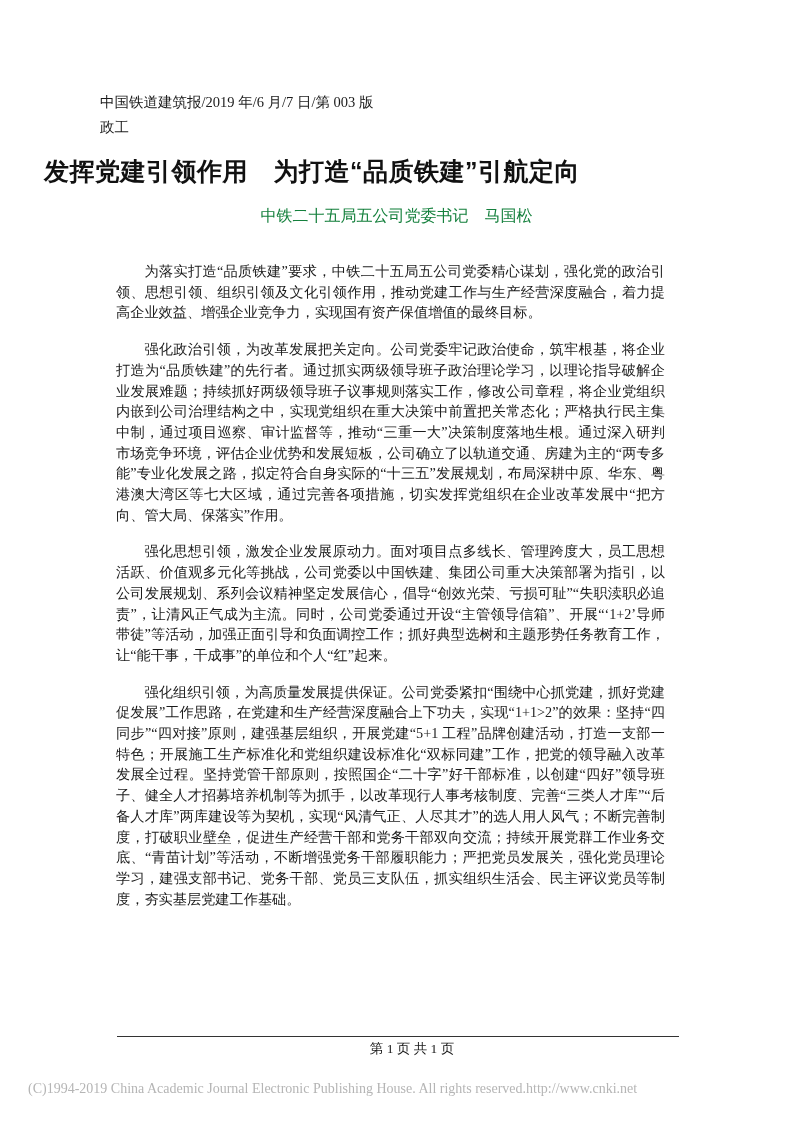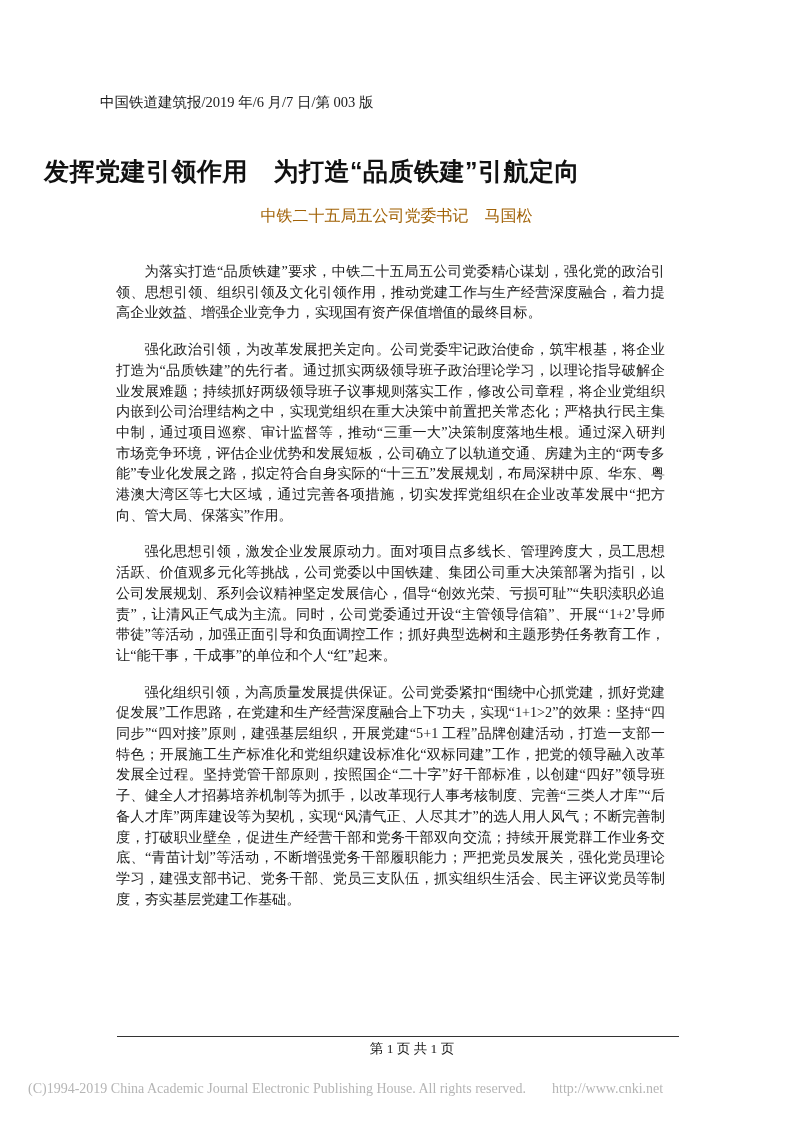--- a/index.html
+++ b/index.html
@@ -38,21 +38,21 @@
     letter-spacing: 0.5px;
     padding-left: 44px;
   }
   .article-author {
     position: absolute;
     left: 0;
     top: 206px;
     width: 793px;
     text-align: center;
     font-size: 16px;
-    color: #a16207;
+    color: #15803d;
   }
   .article-body {
     position: absolute;
     left: 100px;
     top: 245px;
     width: 581px;
     font-size: 14.2px;
     line-height: 20.7px;
     text-align: justify;
     text-justify: inter-ideograph;
@@ -83,31 +83,31 @@
   .watermark {
     position: absolute;
     left: 28px;
     top: 1081px;
     width: 740px;
     font-size: 14px;
     color: #b5b5b5;
     white-space: nowrap;
   }
   .watermark .wm-url {
-    margin-left: 26px;
     text-align: center;
   }
 </style>
 </head>
 <body>
 
 <div class="page">
 
   <div class="doc-header">
     <div>中国铁道建筑报/2019 年/6 月/7 日/第 003 版</div>
+    <div>政工</div>
   </div>
 
   <h1 class="article-title">发挥党建引领作用　为打造“品质铁建”引航定向</h1>
 
   <div class="article-author">中铁二十五局五公司党委书记　马国松</div>
 
   <div class="article-body">
     <p>为落实打造“品质铁建”要求，中铁二十五局五公司党委精心谋划，强化党的政治引领、思想引领、组织引领及文化引领作用，推动党建工作与生产经营深度融合，着力提高企业效益、增强企业竞争力，实现国有资产保值增值的最终目标。</p>
     <p>强化政治引领，为改革发展把关定向。公司党委牢记政治使命，筑牢根基，将企业打造为“品质铁建”的先行者。通过抓实两级领导班子政治理论学习，以理论指导破解企业发展难题；持续抓好两级领导班子议事规则落实工作，修改公司章程，将企业党组织内嵌到公司治理结构之中，实现党组织在重大决策中前置把关常态化；严格执行民主集中制，通过项目巡察、审计监督等，推动“三重一大”决策制度落地生根。通过深入研判市场竞争环境，评估企业优势和发展短板，公司确立了以轨道交通、房建为主的“两专多能”专业化发展之路，拟定符合自身实际的“十三五”发展规划，布局深耕中原、华东、粤港澳大湾区等七大区域，通过完善各项措施，切实发挥党组织在企业改革发展中“把方向、管大局、保落实”作用。</p>
     <p>强化思想引领，激发企业发展原动力。面对项目点多线长、管理跨度大，员工思想活跃、价值观多元化等挑战，公司党委以中国铁建、集团公司重大决策部署为指引，以公司发展规划、系列会议精神坚定发展信心，倡导“创效光荣、亏损可耻”“失职渎职必追责”，让清风正气成为主流。同时，公司党委通过开设“主管领导信箱”、开展“‘1+2’导师带徒”等活动，加强正面引导和负面调控工作；抓好典型选树和主题形势任务教育工作，让“能干事，干成事”的单位和个人“红”起来。</p>

